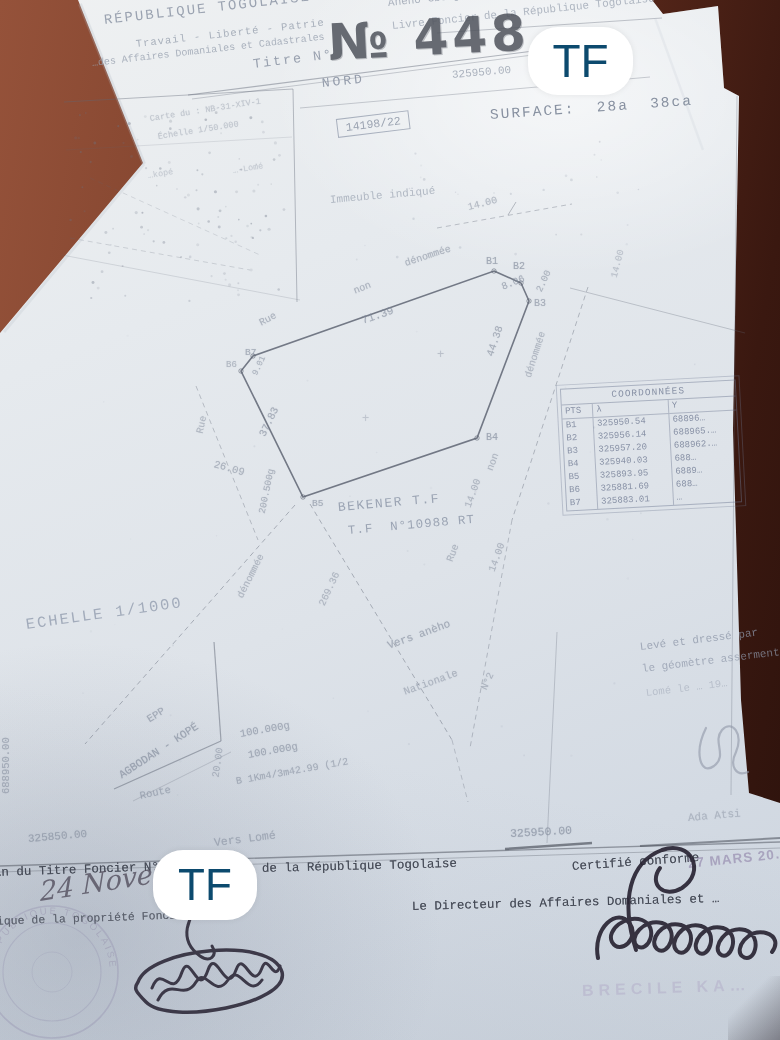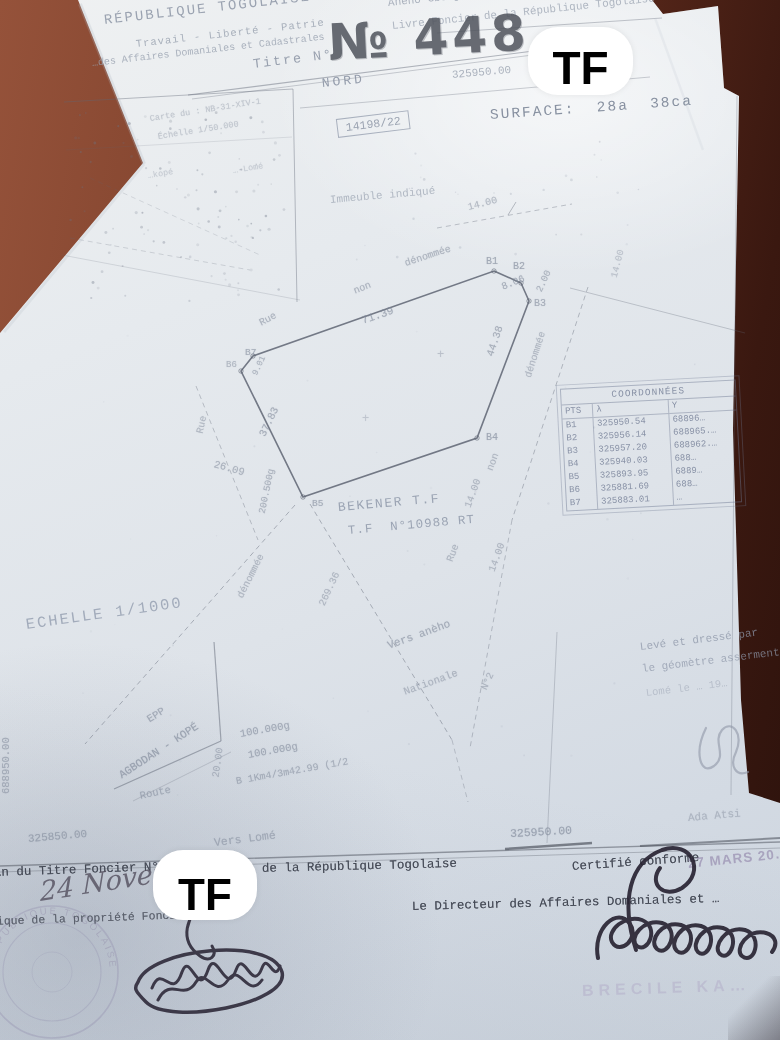--- a/index.html
+++ b/index.html
@@ -56,22 +56,22 @@
   .certify{left:572px;top:860px;font-size:12.5px;transform:rotate(-4deg);}
   .director{left:412px;top:900px;font-size:12.5px;transform:rotate(-1.5deg);}
   .propriete{left:-10px;top:915px;font-size:11.5px;transform:rotate(-2deg);opacity:.8;}
   .handwritten{left:40px;top:876px;font-size:27px;transform:rotate(-9deg) skewX(-8deg);
     font-family:"DejaVu Serif",serif;font-style:italic;color:#534f5e;opacity:.8;}
   .date-stamp{left:688px;top:856px;font-size:13.5px;letter-spacing:1px;transform:rotate(-6deg);
     font-family:"Liberation Sans",sans-serif;font-weight:700;color:#8f82a8;opacity:.6;}
   .faint-name{left:582px;top:982px;font-size:16px;letter-spacing:5px;transform:rotate(-2deg);
     font-family:"Liberation Sans",sans-serif;font-weight:700;color:#a89cc0;opacity:.35;}
   
-  .tf-badge{position:absolute;background:#ffffff;border-radius:30px;display:flex;align-items:flex-end;justify-content:center;
-    font-family:"Liberation Sans",sans-serif;font-weight:700;color:#000000;box-shadow:0 0 6px rgba(0,0,0,.08);}
+  .tf-badge{position:absolute;background:#ffffff;border-radius:30px;display:flex;align-items:center;justify-content:center;
+    font-family:"Liberation Sans",sans-serif;font-weight:400;color:#0c4a6e;box-shadow:0 0 6px rgba(0,0,0,.08);}
   .tf-top{left:528px;top:27px;width:105px;height:68px;font-size:46px;}
   .tf-bottom{left:153px;top:850px;width:104px;height:70px;font-size:44px;}
 </style>
 </head>
 <body>
 
 <div class="scene">
   <div class="paper"></div>
 
   <svg class="layer" viewBox="0 0 780 1040">

